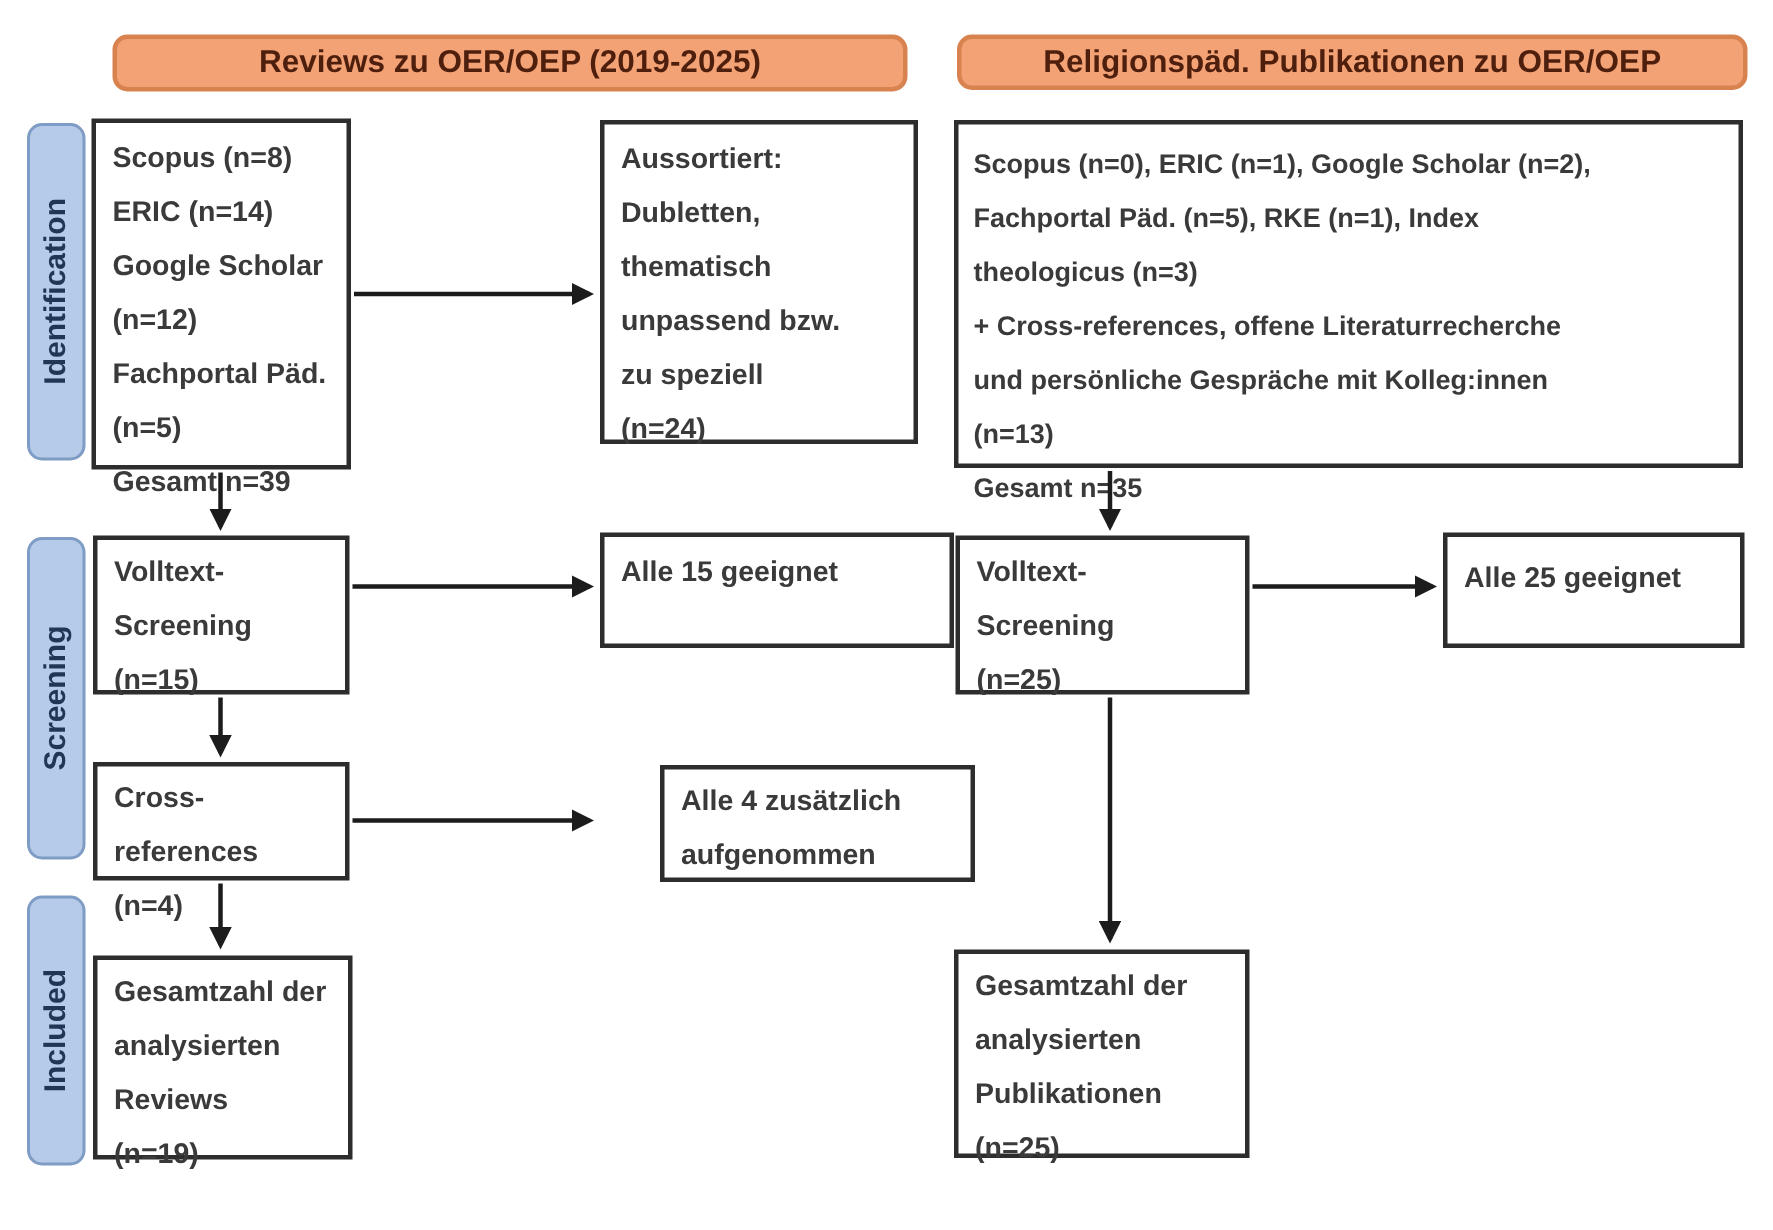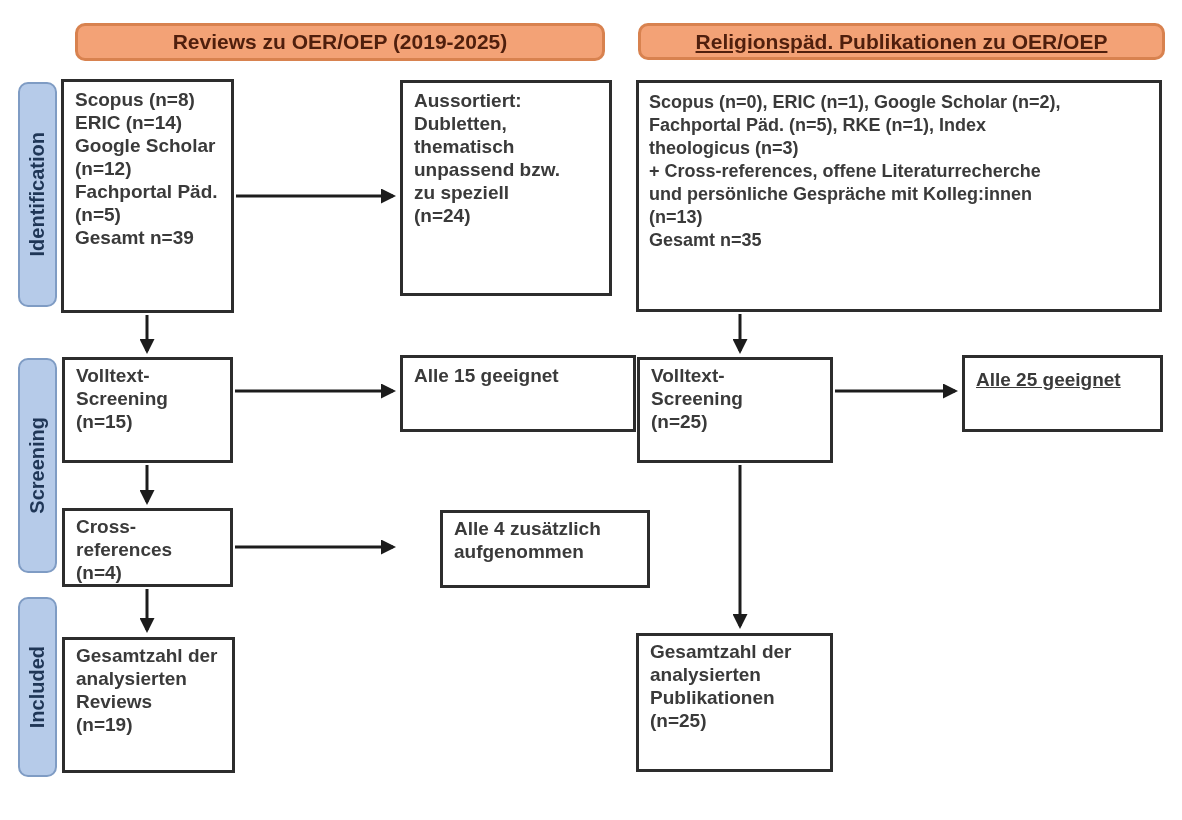--- a/index.html
+++ b/index.html
@@ -12,49 +12,49 @@
     position:relative; width:1182px; height:820px; background:var(--background);
     font-family:"Liberation Sans", sans-serif; overflow:hidden;
   }
   .col-header{
     position:absolute; box-sizing:border-box;
     background:var(--header-fill); border:3px solid var(--header-border); border-radius:10px;
     color:var(--header-text); font-size:21px; font-weight:700;
     display:flex; align-items:center; justify-content:center; text-align:center;
   }
   #hdr-left{left:75px; top:23px; width:530px; height:38px;}
-  #hdr-right{left:638px; top:23px; width:527px; height:37px;text-decoration:underline;}
+  #hdr-right{left:638px; top:23px; width:527px; height:37px;}
   .stage{
     position:absolute; box-sizing:border-box;
     background:var(--stage-fill); border:2px solid var(--stage-border); border-radius:10px;
     display:flex; align-items:center; justify-content:center;
   }
   .stage span{
     writing-mode:vertical-rl; transform:rotate(180deg);
     color:var(--stage-text); font-size:20px; font-weight:700; white-space:nowrap;
   }
   #stage-id{left:18px; top:82px; width:39px; height:225px;}
   #stage-screen{left:18px; top:358px; width:39px; height:215px;}
   #stage-incl{left:18px; top:597px; width:39px; height:180px;}
   .box{
     position:absolute; box-sizing:border-box; background:#fff;
     border:3px solid var(--box-border);
-    color:var(--box-text); font-size:19px; font-weight:700; line-height:23px;
+    color:var(--box-text); font-size:19px; font-weight:700; line-height:36px;
     padding:6px 11px; white-space:pre-line;
   }
   #l-id{left:61px; top:79px; width:173px; height:234px;}
   #l-excl{left:400px; top:80px; width:212px; height:216px;}
   #l-screen{left:62px; top:357px; width:171px; height:106px; padding-top:4px;}
   #l-screen-res{left:400px; top:355px; width:236px; height:77px; }
   #l-cross{left:62px; top:508px; width:171px; height:79px; padding-top:4px;}
   #l-cross-res{left:400px; top:510px; width:210px; height:78px; padding-top:4px;margin-left:40px;}
   #l-incl{left:62px; top:637px; width:173px; height:136px; padding-top:4px;}
   #r-id{left:636px; top:80px; width:526px; height:232px; font-size:18px; padding:8px 10px;}
   #r-screen{left:637px; top:357px; width:196px; height:106px; padding-top:4px;}
-  #r-screen-res{left:962px; top:355px; width:201px; height:77px; padding-top:10px;text-decoration:underline;}
+  #r-screen-res{left:962px; top:355px; width:201px; height:77px; padding-top:10px;}
   #r-incl{left:636px; top:633px; width:197px; height:139px; padding-top:4px;}
   .arrows{position:absolute; left:0; top:0; pointer-events:none;}
   .arrow-line{stroke:var(--arrow); stroke-width:3;}
   .arrowhead{fill:var(--arrow);}
 </style>
 </head>
 <body>
 
 <div class="canvas">
 

